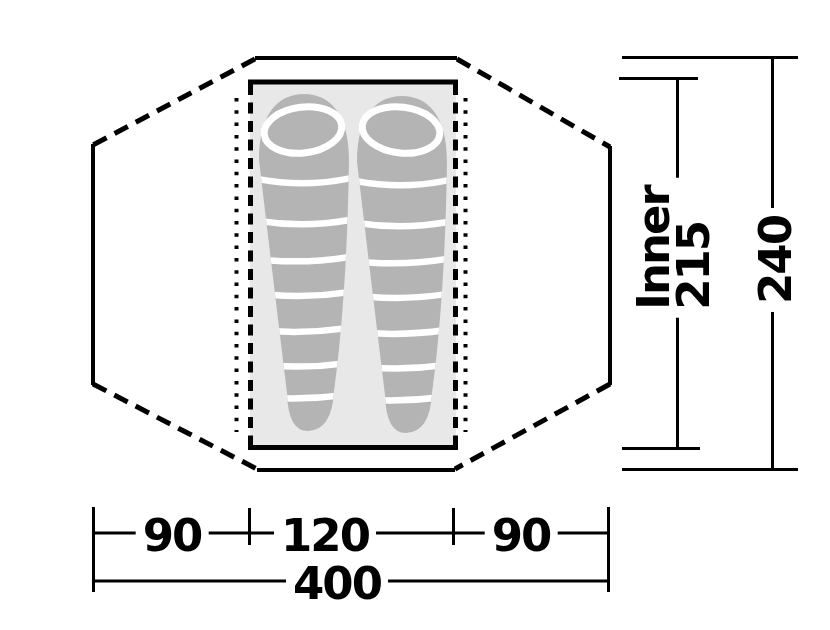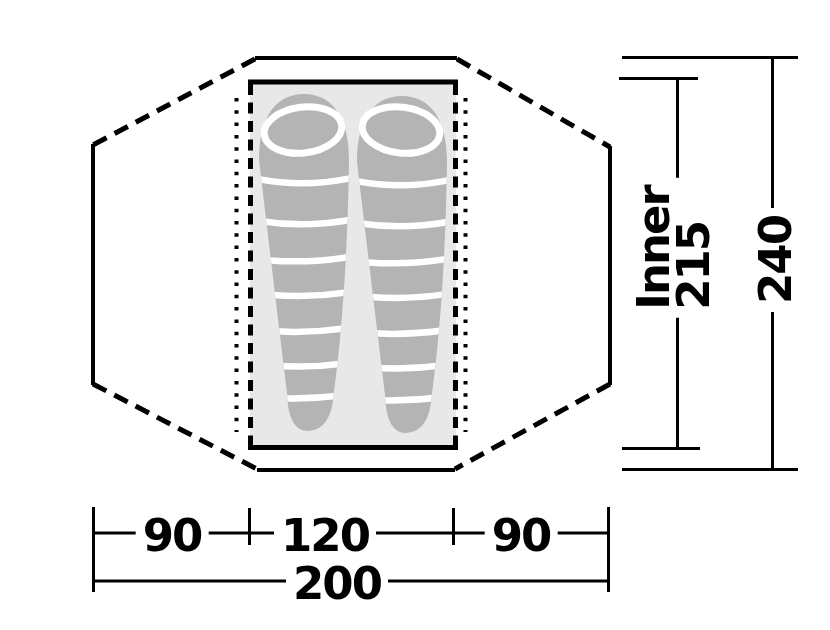--- a/index.html
+++ b/index.html
@@ -150,21 +150,21 @@
       <path class="ln w3" d="M608.5,507 V592"></path>
     </g>
   </svg>
 
   <div class="dim-label" style="left:172px;top:535px">90</div>
 
   <div class="dim-label" style="left:325px;top:535px">120</div>
 
   <div class="dim-label" style="left:521px;top:535px">90</div>
 
-  <div class="dim-label" style="left:337px;top:583px">200</div>
+  <div class="dim-label" style="left:337px;top:583px">400</div>
 
   <div class="dim-label rot inner-block" style="left:674px;top:248px">
     <span>Inner</span>
     <span>215</span>
   </div>
 
   <div class="dim-label rot" style="left:775px;top:260px">240</div>
 
 </div>
 

